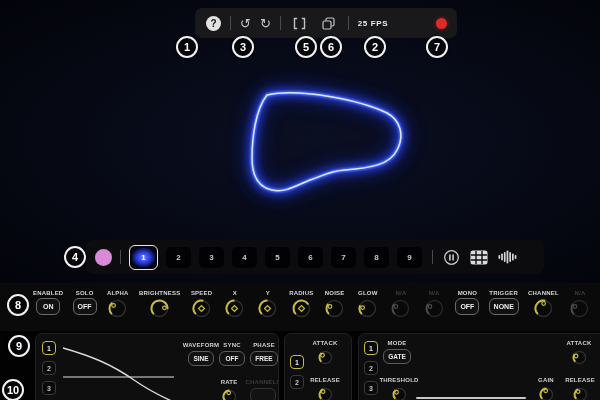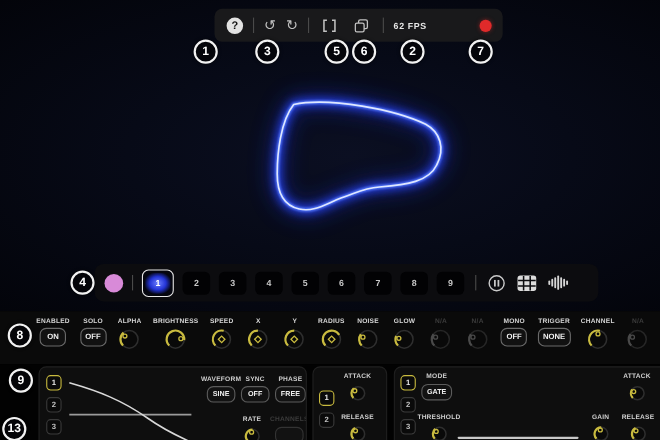--- a/index.html
+++ b/index.html
@@ -103,21 +103,21 @@
         <path d="M4.2,1.5 H1.5 V11.5 H4.2 M8.8,1.5 H11.5 V11.5 H8.8"></path>
       </svg>
     </div>
     <div class="tb-icon">
       <svg width="13" height="13" viewBox="0 0 13 13">
         <rect x="4" y="1" width="8" height="8" rx="1.5" fill="none" stroke="#c2c2c2" stroke-width="1.2"></rect>
         <rect x="1" y="4" width="8" height="8" rx="1.5" fill="#19191b" stroke="#c2c2c2" stroke-width="1.2"></rect>
       </svg>
     </div>
     <div class="tb-sep"></div>
-    <div class="fps">62 FPS</div>
+    <div class="fps">25 FPS</div>
     <div class="rec"></div>
   </div>
 
   <div class="tabbar">
     <div class="swatch"></div>
     <div class="tb-sep"></div>
     <div style="display:flex;gap:8px;align-items:center;">
         <div class="tab sel">
           <span class="thumb"></span>
           <span class="num">1</span>
@@ -401,16 +401,16 @@
   <div>
       <div class="callout" style="left: 187px; top: 47px;">1</div>
       <div class="callout" style="left: 375px; top: 47px;">2</div>
       <div class="callout" style="left: 243px; top: 47px;">3</div>
       <div class="callout" style="left: 75px; top: 257px;">4</div>
       <div class="callout" style="left: 306px; top: 47px;">5</div>
       <div class="callout" style="left: 331px; top: 47px;">6</div>
       <div class="callout" style="left: 437px; top: 47px;">7</div>
       <div class="callout" style="left: 18px; top: 305px;">8</div>
       <div class="callout" style="left: 19px; top: 346px;">9</div>
-      <div class="callout" style="left: 13px; top: 390px;">13</div>
+      <div class="callout" style="left: 13px; top: 390px;">10</div>
     </div>
 
 </div>
 
 </body></html>

